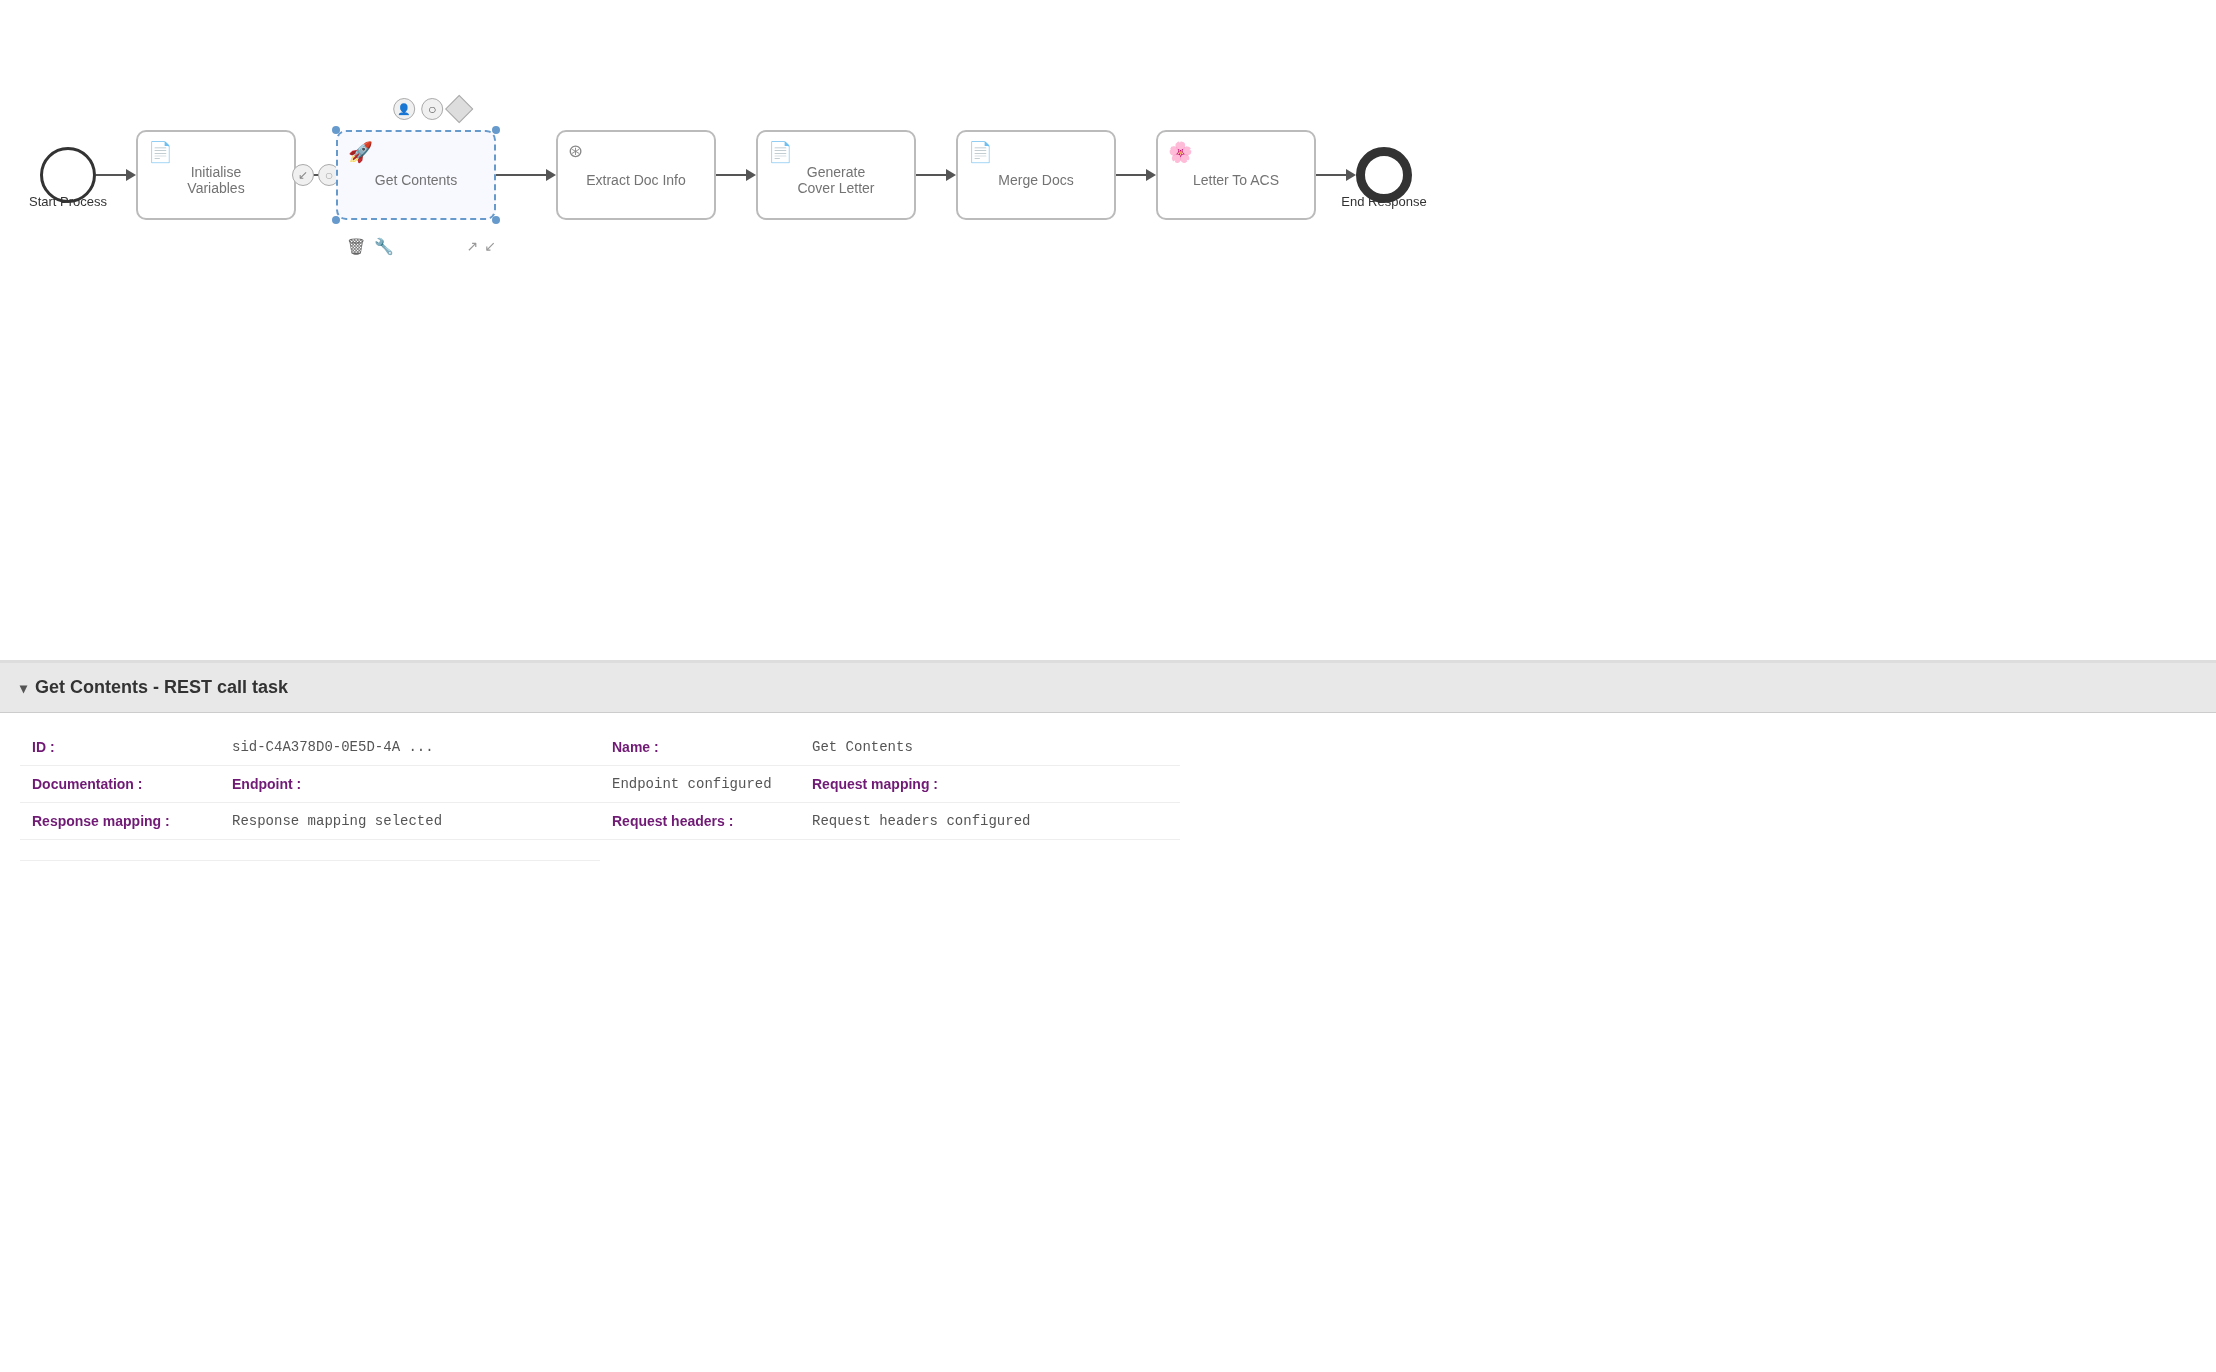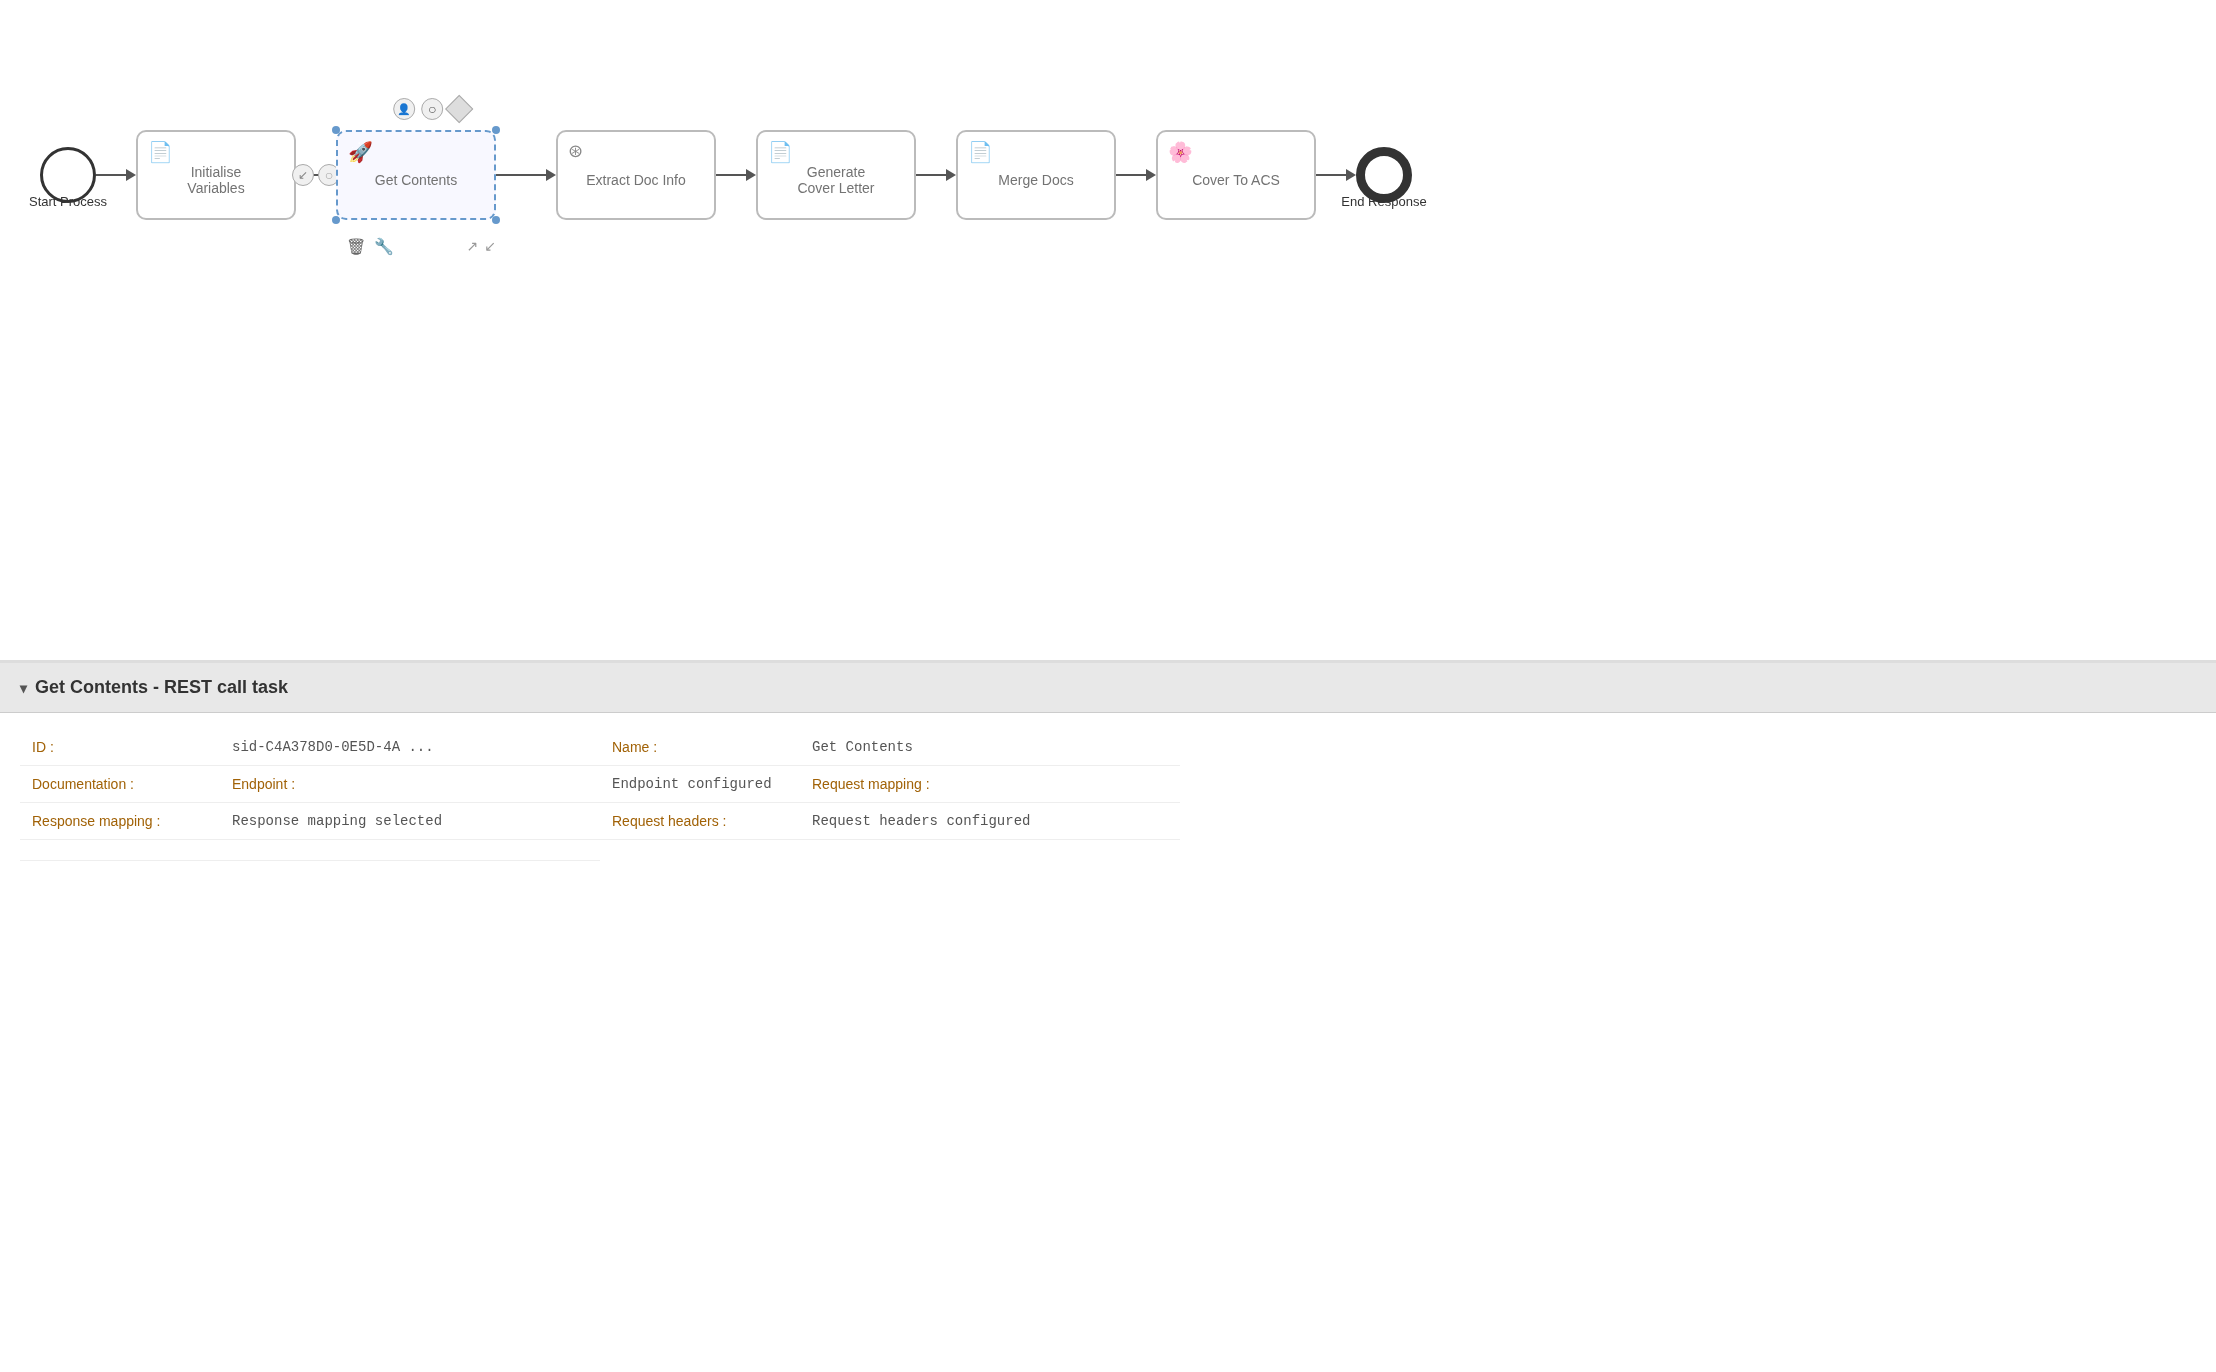--- a/index.html
+++ b/index.html
@@ -221,22 +221,22 @@
     }
 
     .panel-cell {
       padding: 10px 12px;
       font-size: 14px;
       border-bottom: 1px solid #eee;
       color: #333;
     }
 
     .panel-cell.label {
-      font-weight: normal;
-      color: #a16207;
+      font-weight: bold;
+      color: #701a75;
     }
 
     .panel-cell.value {
       color: #555;
       font-family: Liberation Mono, monospace;
     }
   </style>
 </head>
 <body>
 
@@ -342,21 +342,21 @@
     </div>
 
     <div class="arrow">
       <div class="arrow-line" style="width:30px;"></div>
       <div class="arrow-head"></div>
     </div>
 
     <div class="node-wrapper" style="position:relative;">
       <div class="task-box">
         <span class="task-icon" style="font-size:20px;">🌸</span>
-        <div class="task-name">Cover To ACS</div>
+        <div class="task-name">Letter To ACS</div>
       </div>
     </div>
 
     <div class="arrow">
       <div class="arrow-line" style="width:30px;"></div>
       <div class="arrow-head"></div>
     </div>
 
     <div class="node-wrapper" style="position:relative;">
       <div class="start-end-circle" style="background:#333;">

